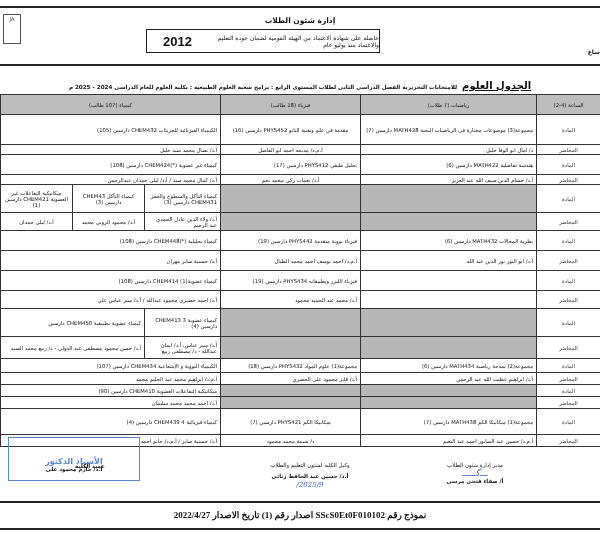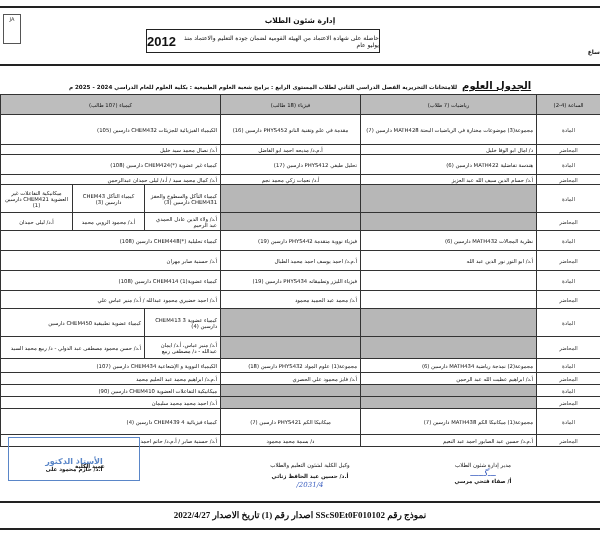--- a/index.html
+++ b/index.html
@@ -1,21 +1,21 @@
 <!DOCTYPE html>
 <html><head>
 <meta charset="utf-8">
 <style>
   html,body{margin:0;padding:0;background:#fff;}
   body{width:600px;height:544px;position:relative;overflow:hidden;font-family:"DejaVu Sans",sans-serif;color:#111;}
   .rule{position:absolute;left:0;width:600px;background:#222;}
   .logo{position:absolute;left:3px;top:14px;width:16px;height:28px;border:1px solid #555;font-size:5px;text-align:center;line-height:8px;color:#333;}
   .dept{position:absolute;left:0;width:600px;top:16px;text-align:center;font-size:7.5px;font-weight:bold;}
   .acc-box{position:absolute;left:146px;top:29px;width:232px;height:22px;border:1.5px solid #222;display:flex;align-items:center;justify-content:center;direction:rtl;font-size:6px;gap:3px;}
-  .acc-box .yr{font-size:13px;font-weight:bold;font-family:"Liberation Sans",sans-serif;}
+  .acc-box .yr{font-size:13px;font-weight:bold;font-family:"Liberation Sans",sans-serif;margin-left:16px;}
   .cut{position:absolute;right:0;top:48px;font-size:6px;font-weight:bold;}
   .title{position:absolute;left:0;width:600px;top:80px;text-align:center;direction:rtl;font-size:5.6px;font-weight:bold;}
   .title .big{font-size:10px;text-decoration:underline;margin-left:3px;}
   table.sched{position:absolute;left:0;top:94px;width:600px;border-collapse:collapse;direction:rtl;table-layout:fixed;}
   table.sched td,table.sched th{border:1px solid #333;font-size:5.3px;padding:1px 3px;vertical-align:middle;overflow:hidden;}
   table.sched th{background:#bdbdbd;font-weight:normal;text-align:center;height:17px;}
   .lbl{text-align:center;color:#333;}
   .c{text-align:right;}
   .mid{text-align:center;}
   .gray{background:#b7b7b7;}
@@ -180,30 +180,30 @@
   </tr>
   <tr style="height:12px">
     <td class="lbl">المحاضر</td>
     <td class="c">أ.م.د/ حسين عبد الصابور احمد عبد النعيم</td>
     <td class="mid">د/ بسمة محمد محمود</td>
     <td colspan="3" class="c">أ.د/ حسنية صابر / أ.م.د/ حاتم احمد</td>
   </tr>
 </tbody>
   </table>
 
-<div class="sig" style="right:62px;top:462px;width:110px;">
+<div class="sig" style="right:70px;top:462px;width:110px;">
   <div>مدير إدارة شئون الطلاب</div>
   <div class="ink" style="font-size:9px;height:10px;">ـــﮔـــــ</div>
   <div style="font-weight:bold;">أ/ صفاء فتحي مرسي</div>
 </div>
 
 <div class="sig" style="left:240px;top:462px;width:140px;">
   <div>وكيل الكلية لشئون التعليم والطلاب</div>
   <div style="font-weight:bold;margin-top:5px;">أ.د/ حسين عبد الحافظ زناتي</div>
-  <div class="ink" style="font-size:7px;margin-top:2px;">2031/4/</div>
+  <div class="ink" style="font-size:7px;margin-top:2px;">2025/9/</div>
 </div>
 
 <div class="stamp">
   <div class="l1">الأستاذ الدكتور</div>
   <div class="l3">أ.د/ حازم محمود على</div>
 </div>
 <div class="sig" style="left:60px;top:463px;width:60px;font-weight:bold;">عميد الكلية</div>
 
 <div class="rule" style="top:501px;height:1.5px;"></div>
 <div class="footer">نموذج رقم SScS0Et0F010102 اصدار رقم (1) تاريخ الاصدار 2022/4/27</div>

